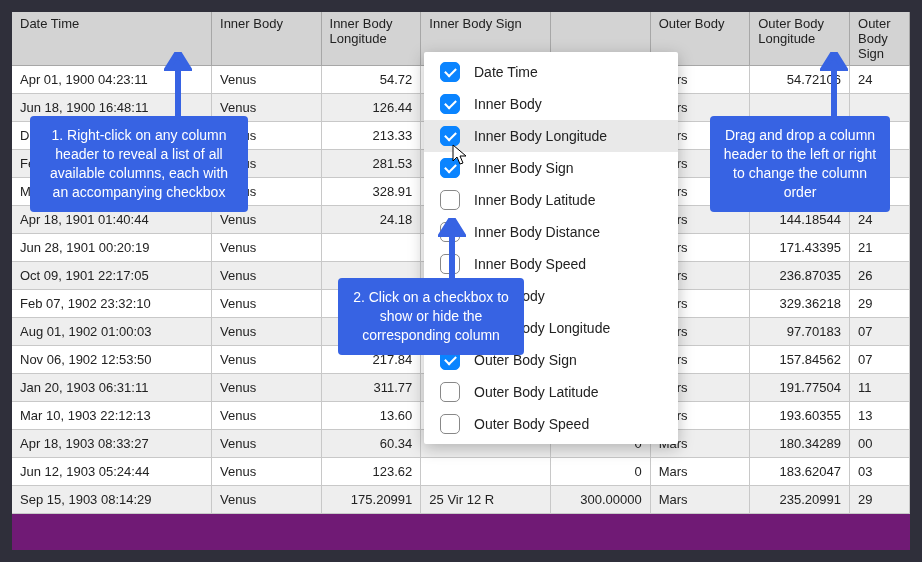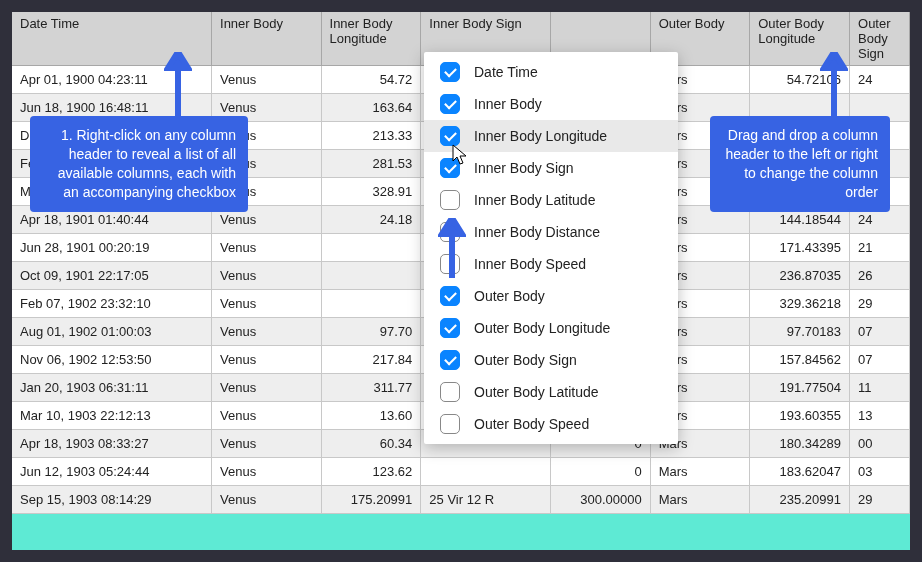--- a/index.html
+++ b/index.html
@@ -7,21 +7,21 @@
     margin: 0;
     font-family: "Segoe UI", Arial, sans-serif;
     font-size: 13px;
     background: #2f2f3a;
     padding: 12px;
     width: 922px;
     height: 562px;
     overflow: hidden;
   }
   .app {
-    background: #5eead4;
+    background: #701a75;
     width: 898px;
     height: 538px;
     position: relative;
     overflow: hidden;
   }
   table {
     border-collapse: collapse;
     width: 100%;
   }
   thead th {
@@ -111,21 +111,21 @@
 
   
   .callout {
     position: absolute;
     background: #3763e3;
     color: #fff;
     border-radius: 4px;
     padding: 10px 12px;
     font-size: 14px;
     line-height: 1.35;
-    text-align: right;
+    text-align: center;
     z-index: 25;
   }
   .arrow {
     position: absolute;
     z-index: 24;
     pointer-events: none;
   }
   .arrow svg { display: block; }
 </style>
 </head>
@@ -153,21 +153,21 @@
           <td class="num">54.72</td>
           <td></td>
           <td class="num">0</td>
           <td>Mars</td>
           <td class="num">54.72106</td>
           <td>24</td>
         </tr>
         <tr>
           <td>Jun 18, 1900 16:48:11</td>
           <td>Venus</td>
-          <td class="num">163.64</td>
+          <td class="num">126.44</td>
           <td></td>
           <td class="num">0</td>
           <td>Mars</td>
           <td class="num"></td>
           <td></td>
         </tr>
         <tr>
           <td>Dec 04, 1900 15:51:03</td>
           <td>Venus</td>
           <td class="num">213.33</td>
@@ -367,20 +367,21 @@
     </svg>
   </span>
 
   <div class="callout" style="top:104px;left:18px;width:218px;">1. Right-click on any column header to reveal a list of all available columns, each with an accompanying checkbox</div>
   <span class="arrow" style="top:40px;left:152px;">
     <svg width="28" height="64">
         <path d="M14 64 L14 12 M14 0 L4 16 L24 16 Z" fill="#3763e3" stroke="#3763e3" stroke-width="6"></path>
       </svg>
   </span>
 
+  <div class="callout" style="top:266px;left:326px;width:186px;">2. Click on a checkbox to show or hide the corresponding column</div>
   <span class="arrow" style="top:206px;left:426px;">
     <svg width="28" height="60">
         <path d="M14 60 L14 12 M14 0 L4 16 L24 16 Z" fill="#3763e3" stroke="#3763e3" stroke-width="6"></path>
       </svg>
   </span>
 
   <div class="callout" style="top:104px;left:698px;width:180px;">Drag and drop a column header to the left or right to change the column order</div>
   <span class="arrow" style="top:40px;left:808px;">
     <svg width="28" height="64">
         <path d="M14 64 L14 12 M14 0 L4 16 L24 16 Z" fill="#3763e3" stroke="#3763e3" stroke-width="6"></path>

